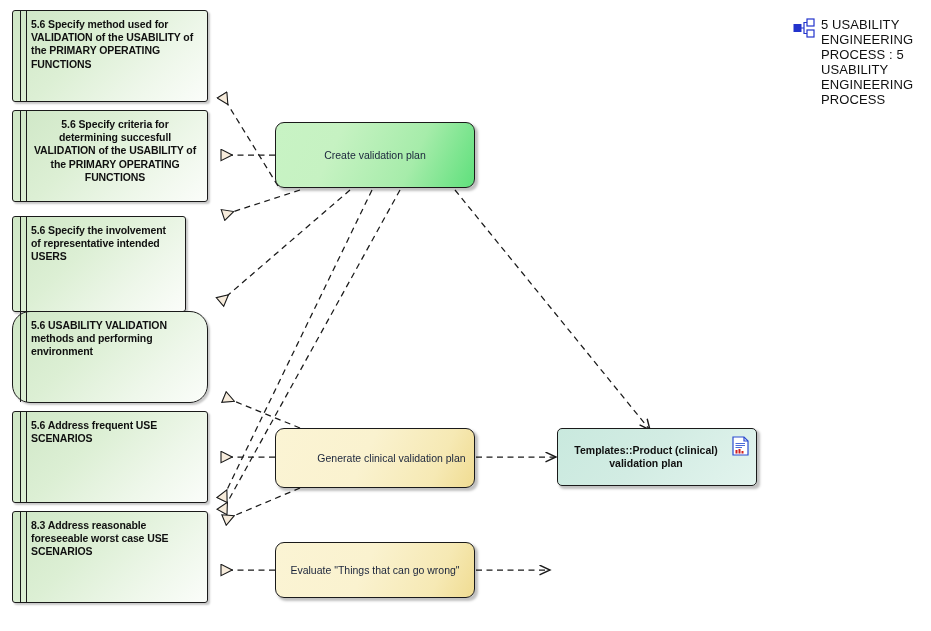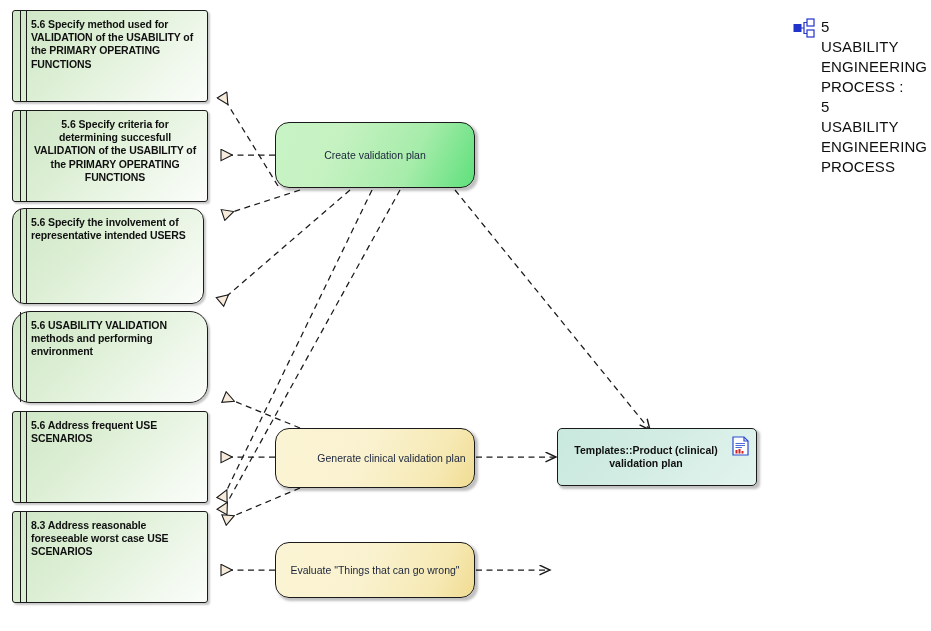--- a/index.html
+++ b/index.html
@@ -18,21 +18,21 @@
        background:linear-gradient(135deg,#cfe7c6 0%,#dcefd4 38%,#eef7ea 72%,#fbfdfa 100%);
        box-shadow:2px 2px 2px rgba(0,0,0,.22);padding-left:8px;}
   .req .rail{position:absolute;left:7px;top:0;bottom:0;width:5px;
        border-left:1.3px solid #1a1a1a;border-right:1.3px solid #1a1a1a;}
   .req .rtxt{position:absolute;left:18px;right:8px;top:7px;
        font-size:10.5px;font-weight:bold;color:#101010;
        line-height:13.2px;letter-spacing:-.1px;}
 
   
   .act{position:absolute;z-index:3;box-sizing:border-box;
-       border:1.4px solid #1a1a1a;border-radius:14px;
+       border:1.4px solid #1a1a1a;border-radius:9px;
        display:flex;align-items:center;justify-content:center;
        text-align:right;font-size:10.5px;color:#19233a;
        box-shadow:2.5px 2.5px 2.5px rgba(0,0,0,.25);}
   .act.green{background:linear-gradient(115deg,#c8f3c4 0%,#c6f2c2 30%,#a6ecaa 68%,#5fe07c 100%);}
   .act.yellow{background:linear-gradient(115deg,#fbf4d4 0%,#faf2cf 45%,#f6e9b4 80%,#f0dc92 100%);}
 
   
   .artifact{position:absolute;z-index:3;box-sizing:border-box;
        border:1.4px solid #1a1a1a;border-radius:5px;
        background:linear-gradient(135deg,#c9e9de 0%,#d2ece3 45%,#e3f4ee 100%);
@@ -41,21 +41,21 @@
        display:flex;align-items:center;justify-content:center;text-align:center;
        font-size:10.5px;font-weight:bold;color:#101010;line-height:13px;}
   .artifact .docicon{position:absolute;right:7px;top:7px;width:17px;height:20px;}
   .artifact .redmark{position:absolute;right:9px;bottom:4px;
        font-size:9px;font-weight:bold;color:#cc2020;font-style:italic;line-height:9px;}
 
   
   #legend{position:absolute;z-index:3;left:793px;top:17px;width:130px;
        display:flex;gap:6px;align-items:flex-start;}
   #legend .legicon{width:22px;height:20px;flex:0 0 22px;margin-top:1px;}
-  #legend .legtxt{font-size:15px;color:#101010;line-height:20px;
+  #legend .legtxt{font-size:13px;color:#101010;line-height:15px;
        letter-spacing:.1px;width:84px;}
 </style>
 </head>
 <body>
 
 <div id="canvas">
 
   <svg id="wires" viewBox="0 0 931 631">
     <defs>
       <marker id="hollowTri" markerWidth="13" markerHeight="13" refX="12" refY="6.5" orient="auto" markerUnits="userSpaceOnUse">
@@ -89,21 +89,21 @@
   <div class="req" style="left:12px;top:10px;width:196px;height:92px;">
     <div class="rail"></div>
     <div class="rtxt">5.6 Specify method used for VALIDATION of the USABILITY of the PRIMARY OPERATING FUNCTIONS</div>
   </div>
 
   <div class="req" style="left:12px;top:110px;width:196px;height:92px;text-align:center;">
     <div class="rail"></div>
     <div class="rtxt">5.6 Specify criteria for determining succesfull VALIDATION of the USABILITY of the PRIMARY OPERATING FUNCTIONS</div>
   </div>
 
-  <div class="req" style="left:12px;top:208px;width:192px;height:96px;border-radius:12px;">
+  <div class="req" style="left:12px;top:216px;width:174px;height:96px;">
     <div class="rail"></div>
     <div class="rtxt">5.6 Specify the involvement of representative intended USERS</div>
   </div>
 
   <div class="req" style="left:12px;top:311px;width:196px;height:92px;border-radius:18px;">
     <div class="rail"></div>
     <div class="rtxt">5.6 USABILITY VALIDATION methods and performing environment</div>
   </div>
 
   <div class="req" style="left:12px;top:411px;width:196px;height:92px;">

